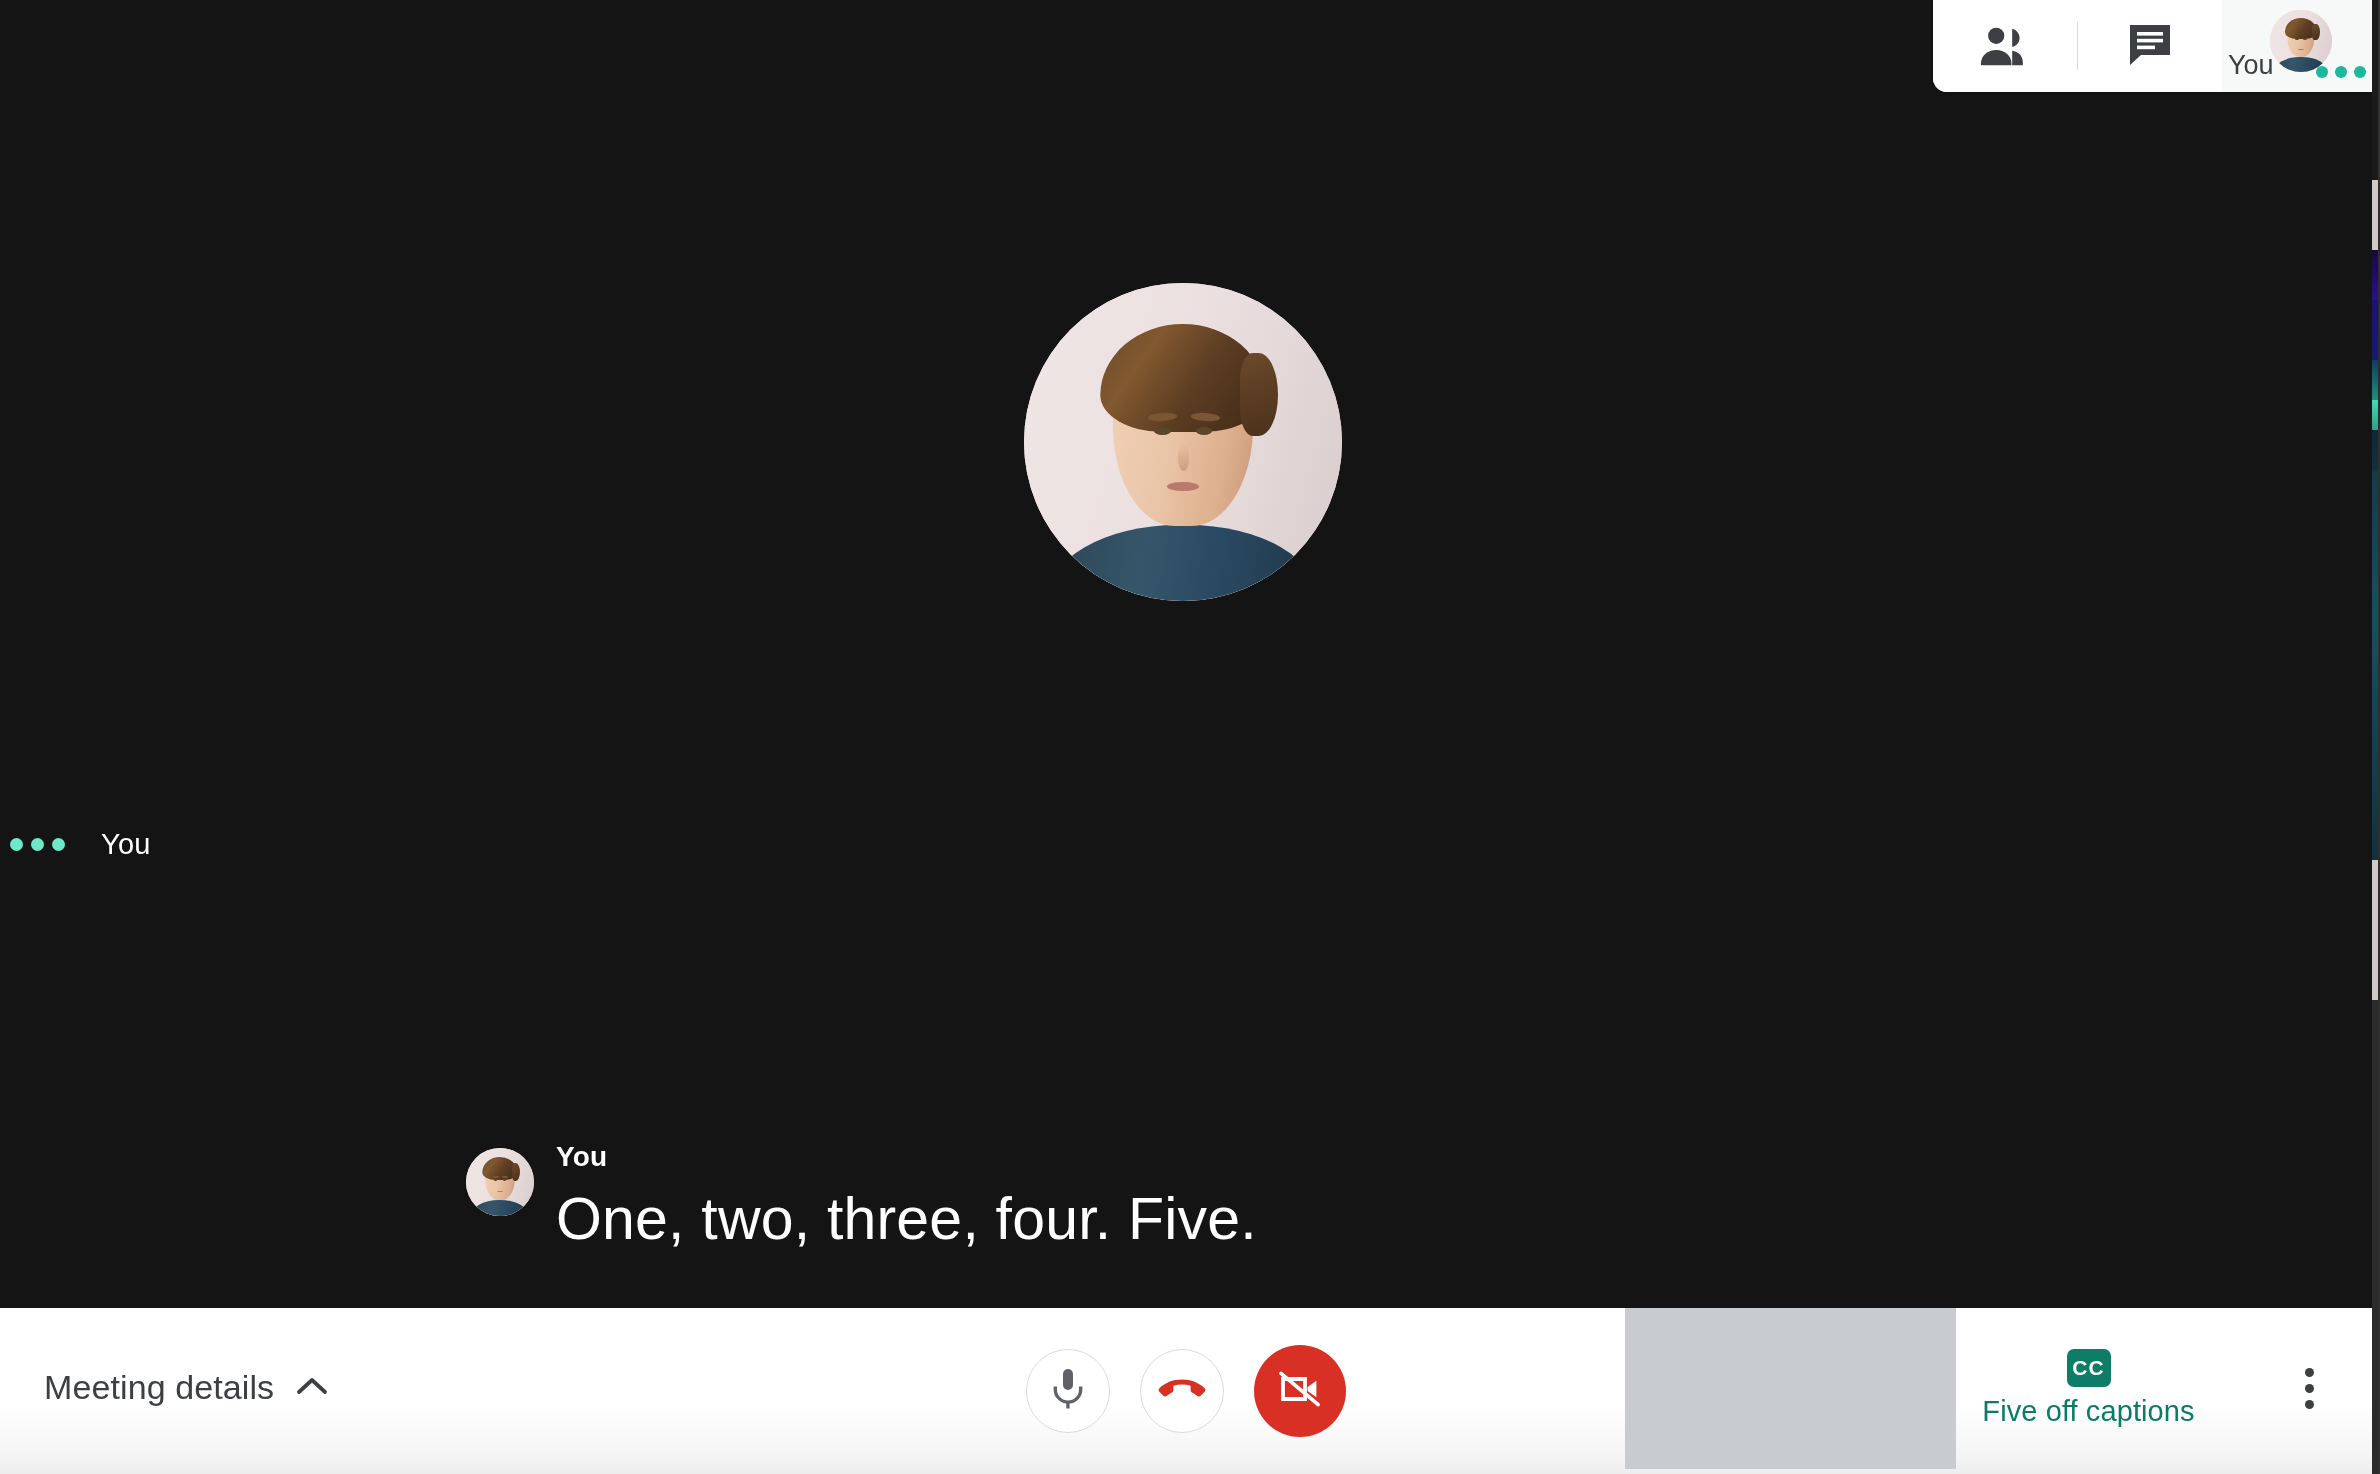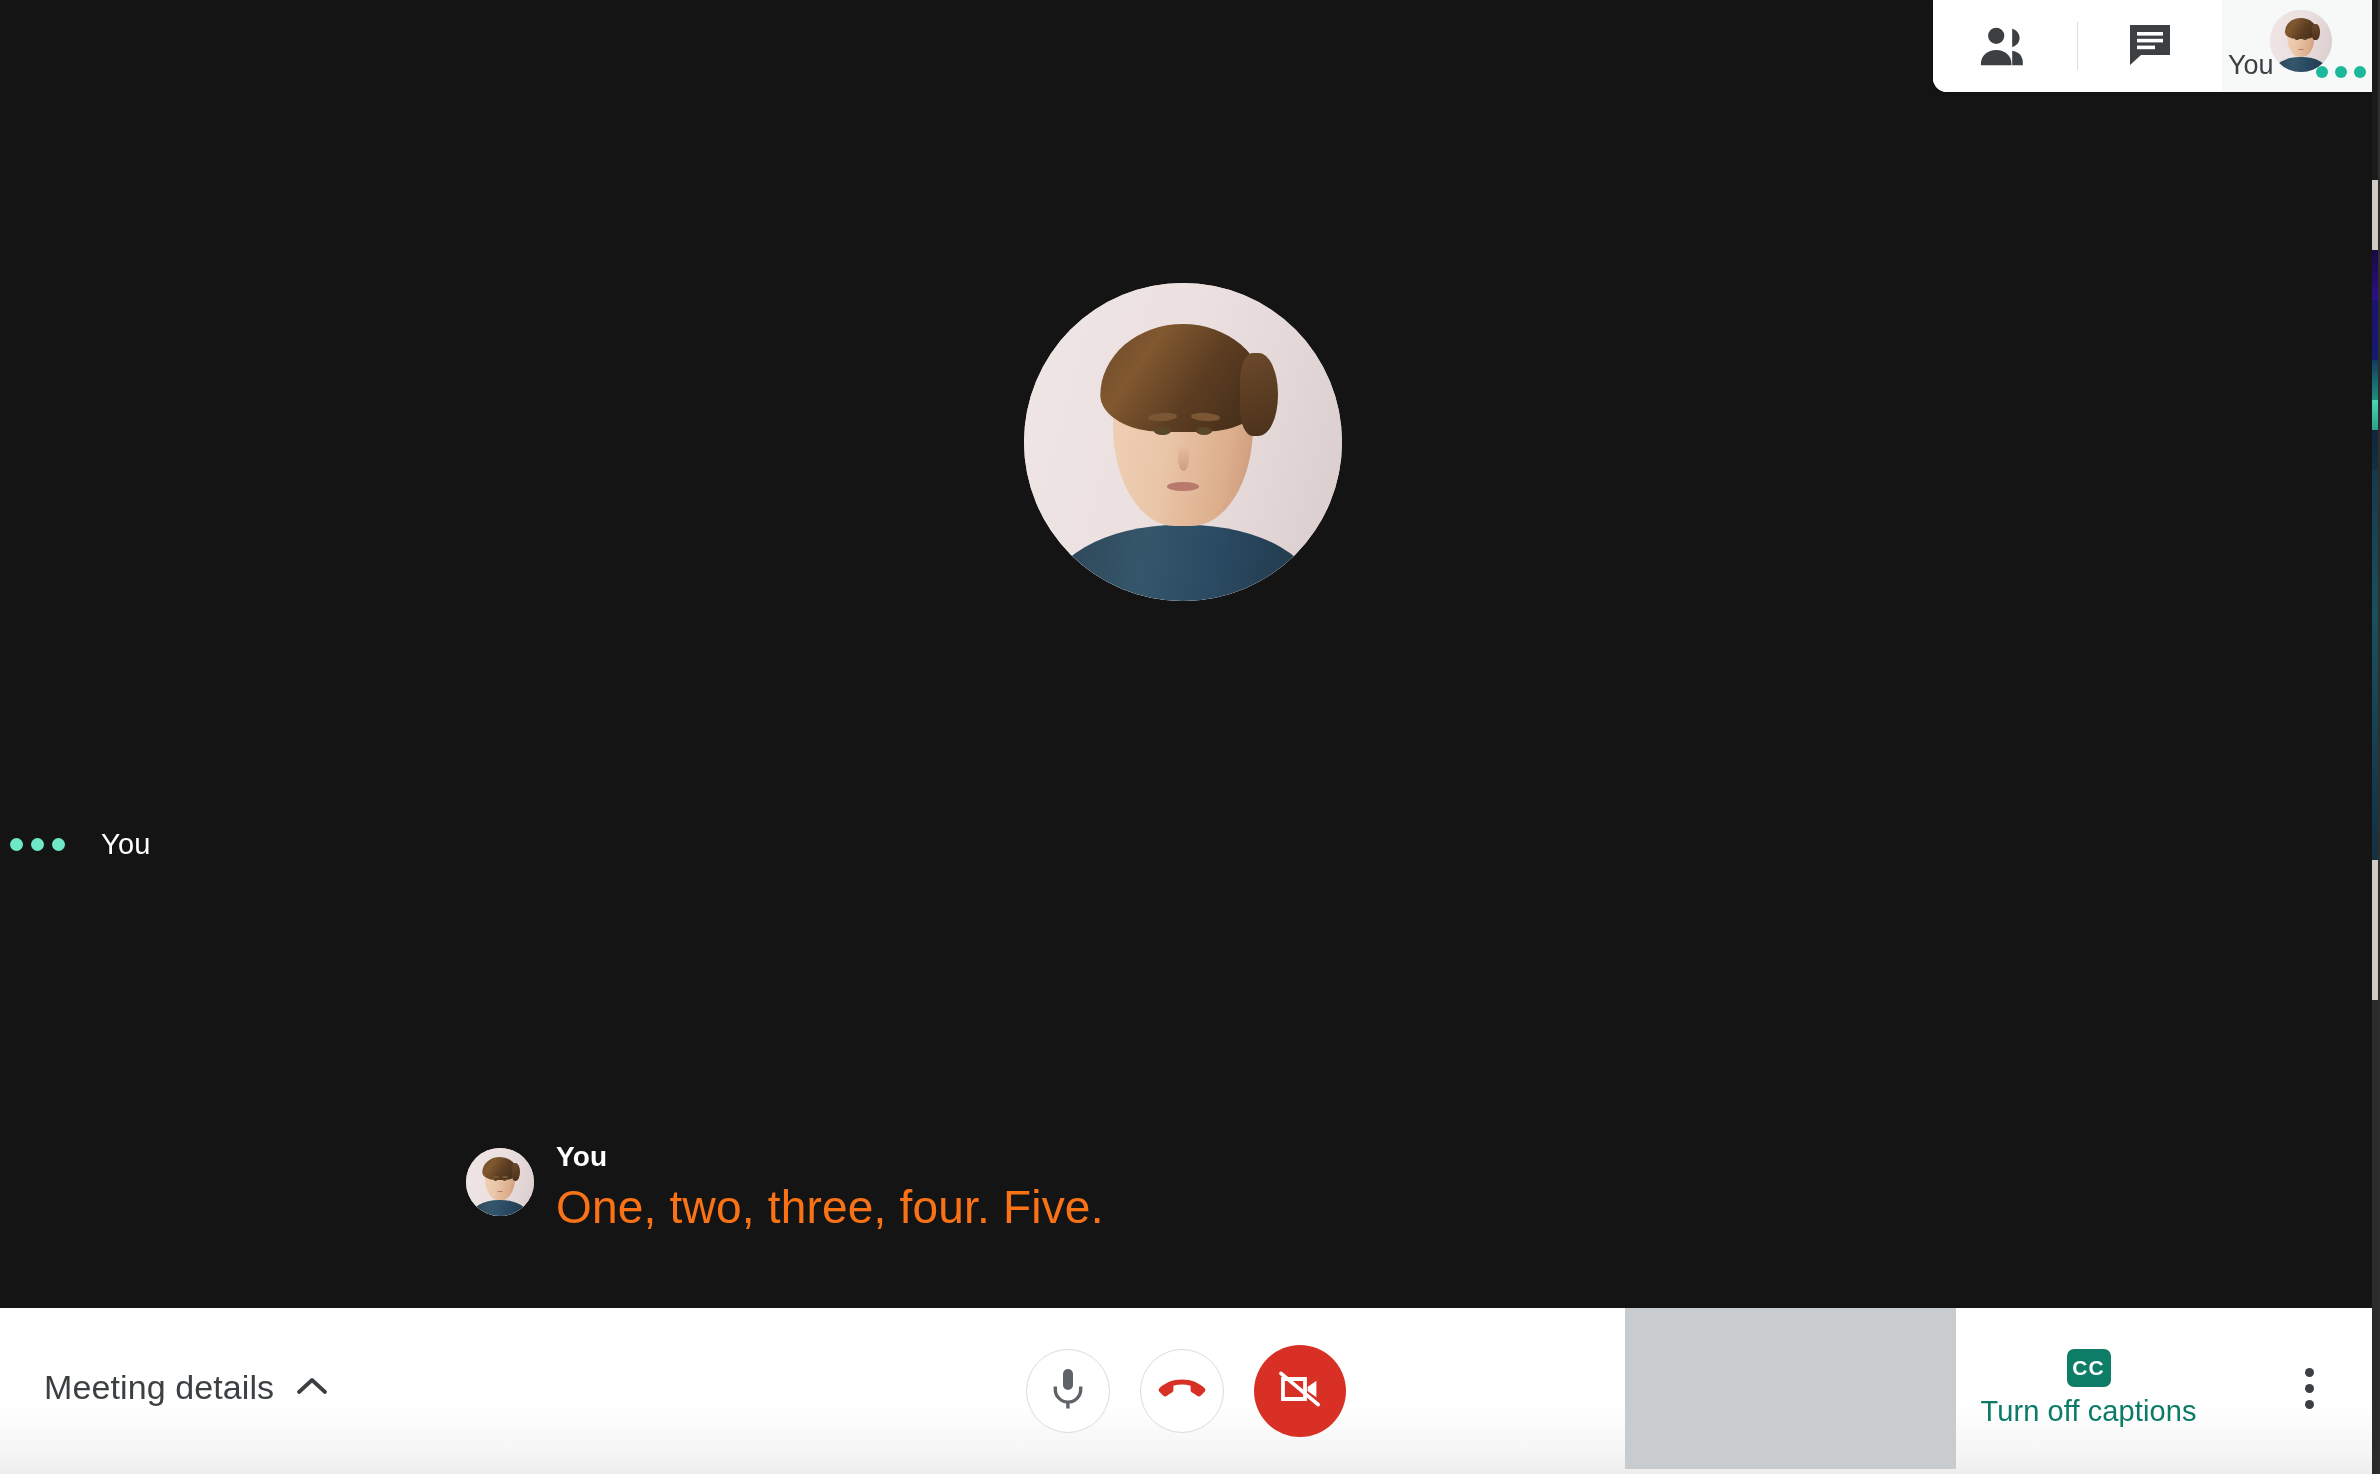--- a/index.html
+++ b/index.html
@@ -206,25 +206,25 @@
   }
   .cap-text-col { padding-top: 0; }
   .cap-speaker {
     color: #ffffff;
     font-size: 28px;
     font-weight: bold;
     line-height: 34px;
     letter-spacing: .1px;
   }
   .cap-line {
-    color: #f97316;
-    font-size: 46px;
+    color: #ffffff;
+    font-size: 59px;
     line-height: 58px;
     letter-spacing: .2px;
-    margin-top: 4px;
+    margin-top: 16px;
     white-space: nowrap;
   }
 
   
   .top-panel {
     position: absolute;
     top: 0;
     right: 8px;
     height: 92px;
     display: flex;
@@ -566,21 +566,21 @@
             <path d="M2 2.2l18.6 15.6" stroke="#ffffff" stroke-width="1.9" stroke-linecap="round"></path>
           </svg>
         </span>
       </div>
     </div>
 
     <div class="right-actions">
 
       <div class="ra-item active">
         <span class="cc-badge">CC</span>
-        <span class="ra-label">Turn off captions</span>
+        <span class="ra-label">Five off captions</span>
       </div>
 
 
       <div class="ra-item kebab">
         <span class="kebab-dots">
           <i></i>
             <i></i>
             <i></i>
         </span>
       </div>

